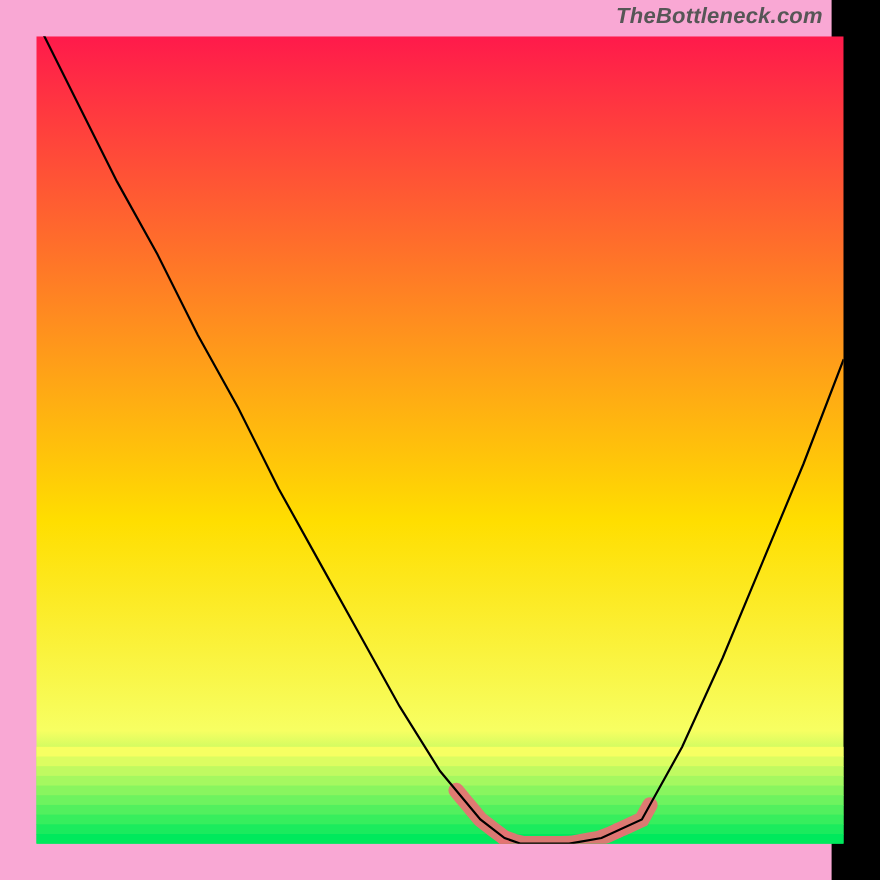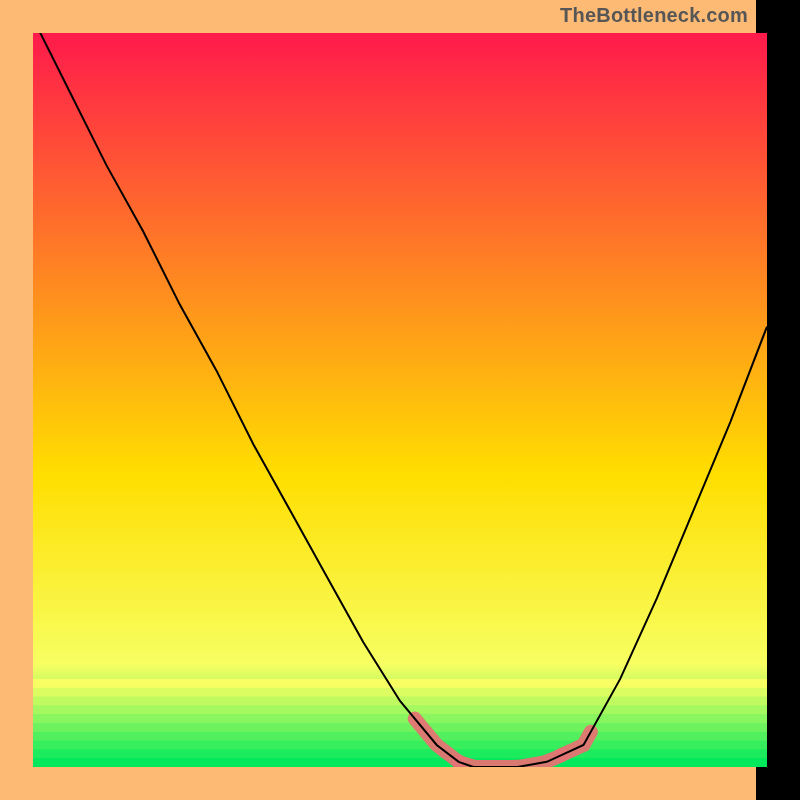--- a/index.html
+++ b/index.html
@@ -1,17 +1,17 @@
 <!DOCTYPE html>
 <html><head>
 <meta charset="utf-8">
 <style>
   * { margin: 0; padding: 0; box-sizing: border-box; }
   html, body { width: 800px; height: 800px; background: #000; overflow: hidden; }
-  .wrap { position: relative; width: 756px; height: 800px; background: #fdba74; }
+  .wrap { position: relative; width: 756px; height: 800px; background: #f9a8d4; font-style: italic; }
   .watermark {
     position: absolute;
     top: 4px;
     right: 8px;
     font-family: Arial, Helvetica, sans-serif;
     font-size: 20px;
     font-weight: 600;
     color: #565656;
     letter-spacing: 0.2px;
   }

